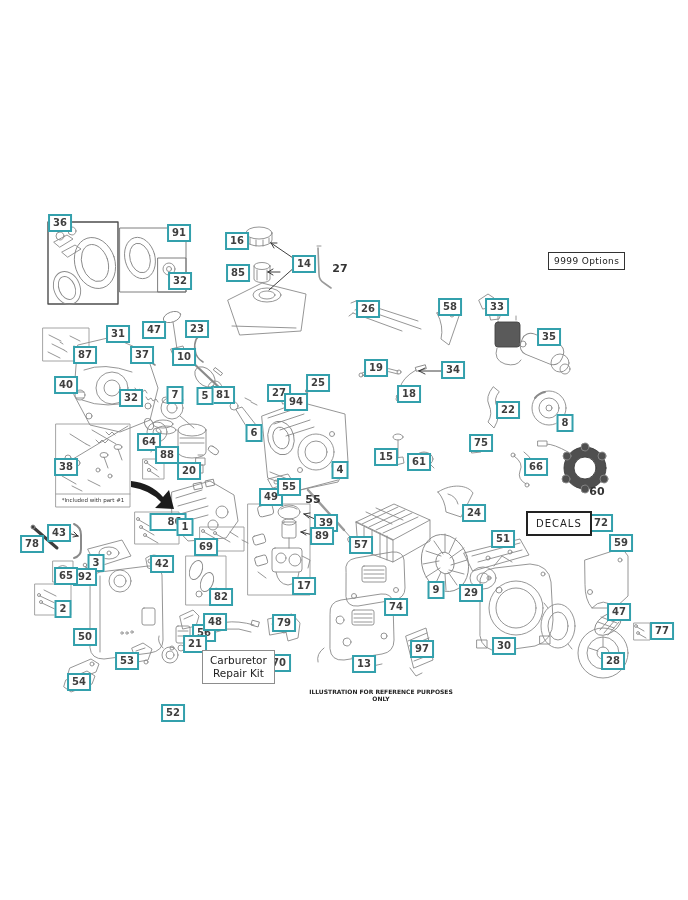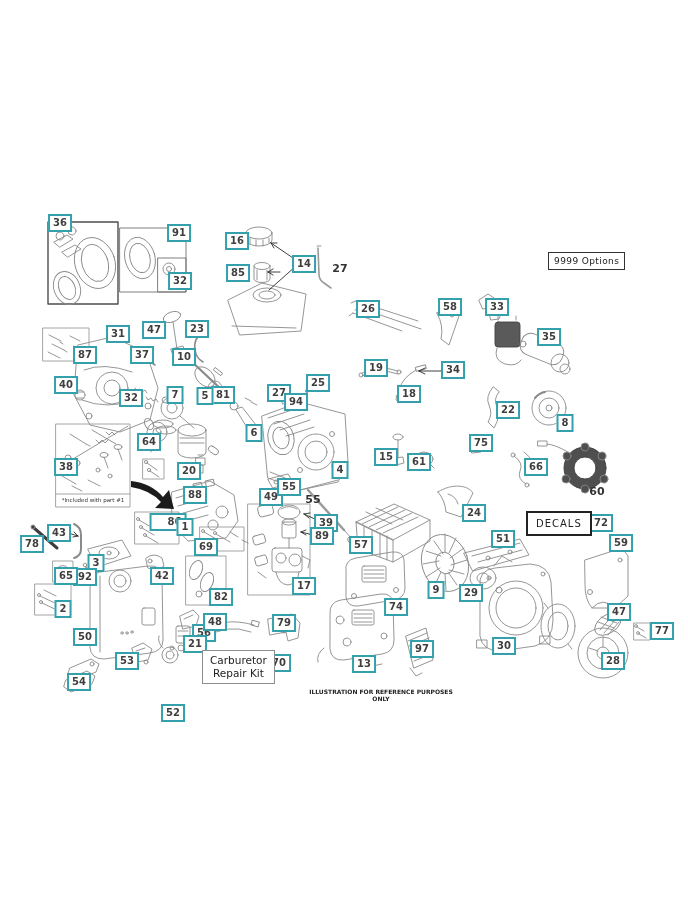--- a/index.html
+++ b/index.html
@@ -623,41 +623,41 @@
       <div class="callout" style="left: 508px; top: 410px;">22</div>
       <div class="callout" style="left: 565px; top: 423px;">8</div>
       <div class="callout" style="left: 149px; top: 442px;">64</div>
       <div class="callout" style="left: 254px; top: 433px;">6</div>
       <div class="callout" style="left: 340px; top: 470px;">4</div>
       <div class="callout" style="left: 386px; top: 457px;">15</div>
       <div class="callout" style="left: 419px; top: 462px;">61</div>
       <div class="callout" style="left: 481px; top: 443px;">75</div>
       <div class="callout" style="left: 536px; top: 467px;">66</div>
       <div class="callout" style="left: 66px; top: 467px;">38</div>
-      <div class="callout" style="left: 167px; top: 495px; margin-left: 28px;">88</div>
+      <div class="callout" style="left: 167px; top: 455px;">88</div>
       <div class="callout" style="left: 189px; top: 471px;">20</div>
       <div class="callout" style="left: 271px; top: 497px;">49</div>
       <div class="callout" style="left: 289px; top: 487px;">55</div>
       <div class="callout" style="left: 168px; top: 522px; padding-left: 16px;">86</div>
       <div class="callout" style="left: 185px; top: 527px;">1</div>
       <div class="callout" style="left: 206px; top: 547px;">69</div>
       <div class="callout" style="left: 326px; top: 523px;">39</div>
       <div class="callout" style="left: 322px; top: 536px;">89</div>
       <div class="callout" style="left: 361px; top: 545px;">57</div>
       <div class="callout" style="left: 474px; top: 513px;">24</div>
       <div class="callout" style="left: 503px; top: 539px;">51</div>
       <div class="callout" style="left: 621px; top: 543px;">59</div>
       <div class="callout" style="left: 601px; top: 523px;">72</div>
       <div class="callout" style="left: 32px; top: 544px;">78</div>
       <div class="callout" style="left: 59px; top: 533px;">43</div>
       <div class="callout" style="left: 96px; top: 563px;">3</div>
       <div class="callout" style="left: 85px; top: 577px;">92</div>
       <div class="callout" style="left: 66px; top: 576px;">65</div>
       <div class="callout" style="left: 63px; top: 609px;">2</div>
-      <div class="callout" style="left: 162px; top: 576px;">42</div>
+      <div class="callout" style="left: 162px; top: 564px;">42</div>
       <div class="callout" style="left: 221px; top: 597px;">82</div>
       <div class="callout" style="left: 304px; top: 586px; text-align: right;">17</div>
       <div class="callout" style="left: 85px; top: 637px;">50</div>
       <div class="callout" style="left: 183px; top: 633px; margin-left: 21px;">56</div>
       <div class="callout" style="left: 127px; top: 661px;">53</div>
       <div class="callout" style="left: 173px; top: 667px; margin-top: 46px;">52</div>
       <div class="callout" style="left: 79px; top: 682px;">54</div>
       <div class="callout" style="left: 195px; top: 644px;">21</div>
       <div class="callout" style="left: 215px; top: 622px;">48</div>
       <div class="callout" style="left: 284px; top: 623px;">79</div>

